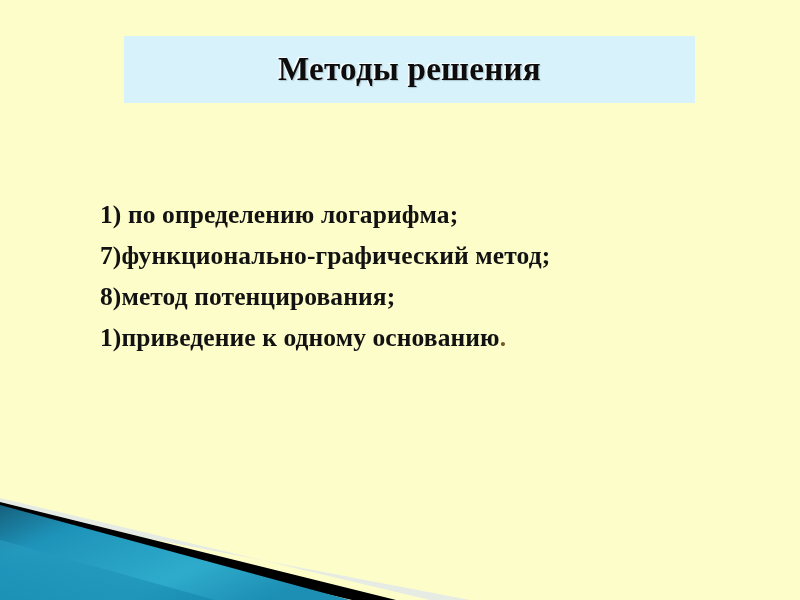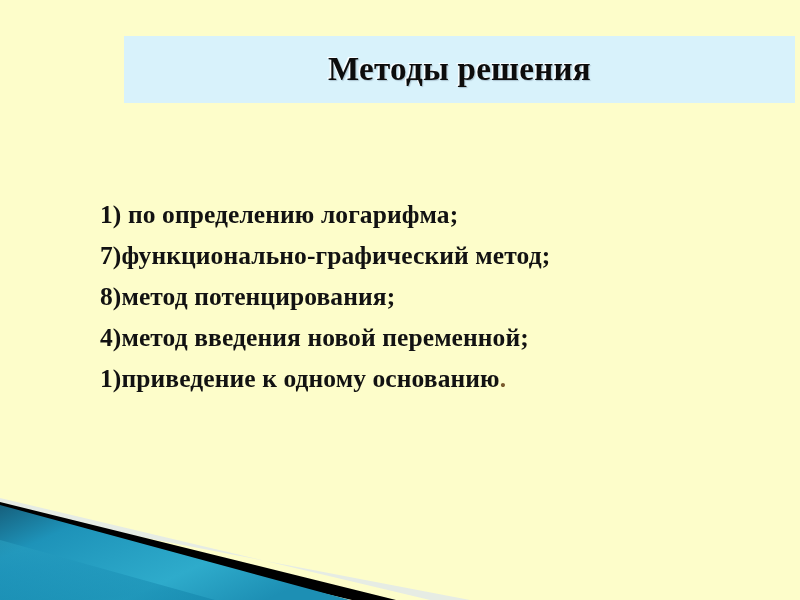--- a/index.html
+++ b/index.html
@@ -35,21 +35,21 @@
     display: block;
     width: 470px;
     height: 120px;
   }
 
   
   .title-box {
     position: absolute;
     left: 124px;
     top: 36px;
-    width: 671px;
+    width: 571px;
     height: 67px;
     background: #d8f2fb;
     display: flex;
     align-items: center;
     justify-content: center;
   }
   .title-text {
     font-size: 33px;
     font-weight: bold;
     color: #0d0d0d;
@@ -85,21 +85,20 @@
 <div id="slide">
 
   <div class="title-box">
     <div class="title-text">Методы решения</div>
   </div>
 
   <div class="method-list">
     <div class="method-item">1) по определению логарифма;</div>
     <div class="method-item">7)функционально-графический метод;</div>
     <div class="method-item">8)метод потенцирования;</div>
-    <div class="method-item">4)метод введения новой переменной;</div>
     <div class="method-item"><span>1)приведение к одному основанию</span><span class="final-period">.</span></div>
   </div>
 
   <div class="corner-decoration">
     <svg viewBox="0 0 470 120" preserveAspectRatio="none">
       <defs>
         <linearGradient id="tealGrad" x1="0" y1="0" x2="0.35" y2="1">
           <stop offset="0%" stop-color="#2fa8c6"></stop>
           <stop offset="45%" stop-color="#1e93b9"></stop>
           <stop offset="100%" stop-color="#0f7fa6"></stop>

